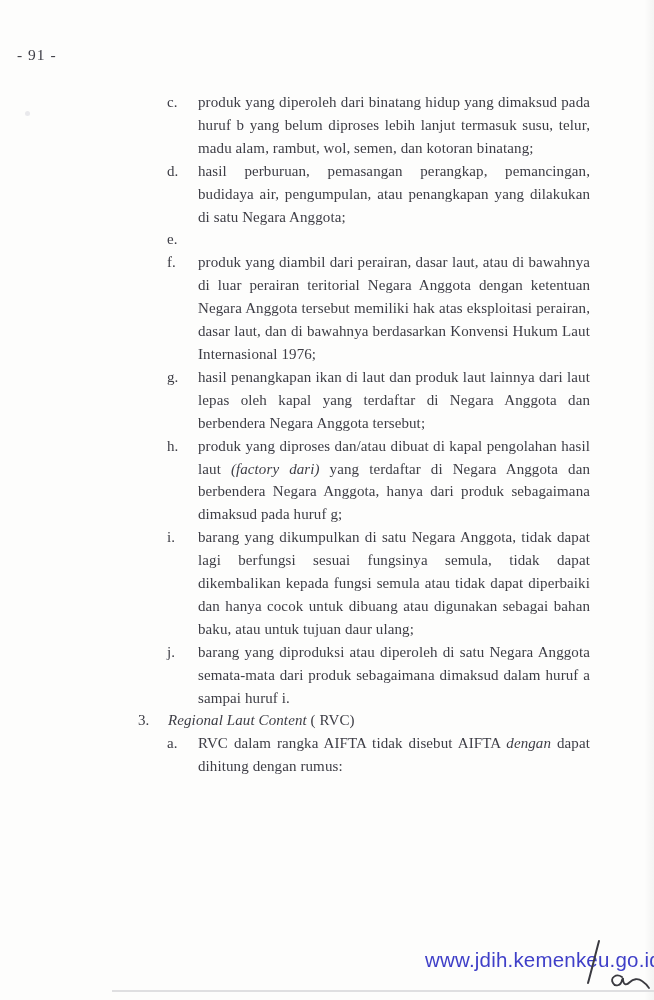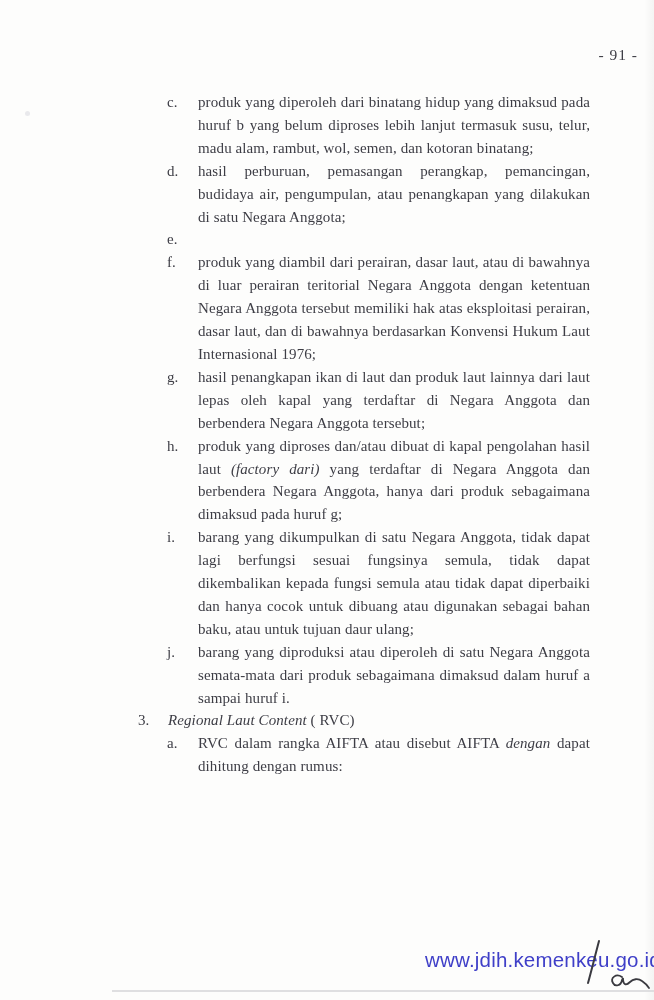--- a/index.html
+++ b/index.html
@@ -14,21 +14,21 @@
     position: absolute; inset: 0;
   }
   
   .edge-shade {
     position: absolute; top: 0; right: 0; width: 10px; height: 1000px;
     background: linear-gradient(to right, rgba(0,0,0,0), rgba(0,0,0,0.035));
     pointer-events: none;
   }
   .page-number {
     position: absolute; top: 46px; left: 17px; right: 16px;
-    text-align: right;
+    text-align: left;
     font-size: 15.5px;
     letter-spacing: 1px;
     color: var(--text, #3d3d45);
   }
   .doc-body {
     position: absolute; left: 138px; top: 91px; width: 452px;
     font-size: 15px;
     line-height: 22.9px;
     color: var(--text, #3d3d45);
     letter-spacing: 0.1px;
@@ -106,21 +106,21 @@
       <div class="row lvl1">
         <span class="lbl">j.</span>
         <span class="txt"><span>barang yang diproduksi atau diperoleh di satu Negara Anggota semata-mata dari produk sebagaimana dimaksud dalam huruf a sampai huruf i.</span></span>
       </div>
       <div class="row lvl0">
         <span class="lbl">3.</span>
         <span class="txt"><em>Regional Laut Content</em><span> ( RVC)</span></span>
       </div>
       <div class="row lvl1">
         <span class="lbl">a.</span>
-        <span class="txt"><span>RVC dalam rangka AIFTA atau disebut AIFTA </span><em>dengan</em><span> dapat dihitung dengan rumus:</span></span>
+        <span class="txt"><span>RVC dalam rangka AIFTA tidak disebut AIFTA </span><em>dengan</em><span> dapat dihitung dengan rumus:</span></span>
       </div>
     </div>
 
   <div class="watermark">www.jdih.kemenkeu.go.id</div>
 
   <svg class="pen-svg" viewBox="0 0 79 65">
     <path d="M 13,53 C 15,46 19,30 24,11" fill="none" stroke="var(--pen, #3a3a40)" stroke-width="2" stroke-linecap="round"></path>
     <path d="M 47,47 c -6,-4 -12,1 -9,6 c 2,4 8,3 9,-3 l 1,-2 c 0,7 3,8 7,4 c 3,-3 8,-4 12,-1 c 3,2 5,4 7,7" fill="none" stroke="var(--pen, #3a3a40)" stroke-width="1.8" stroke-linecap="round"></path>
   </svg>
 

